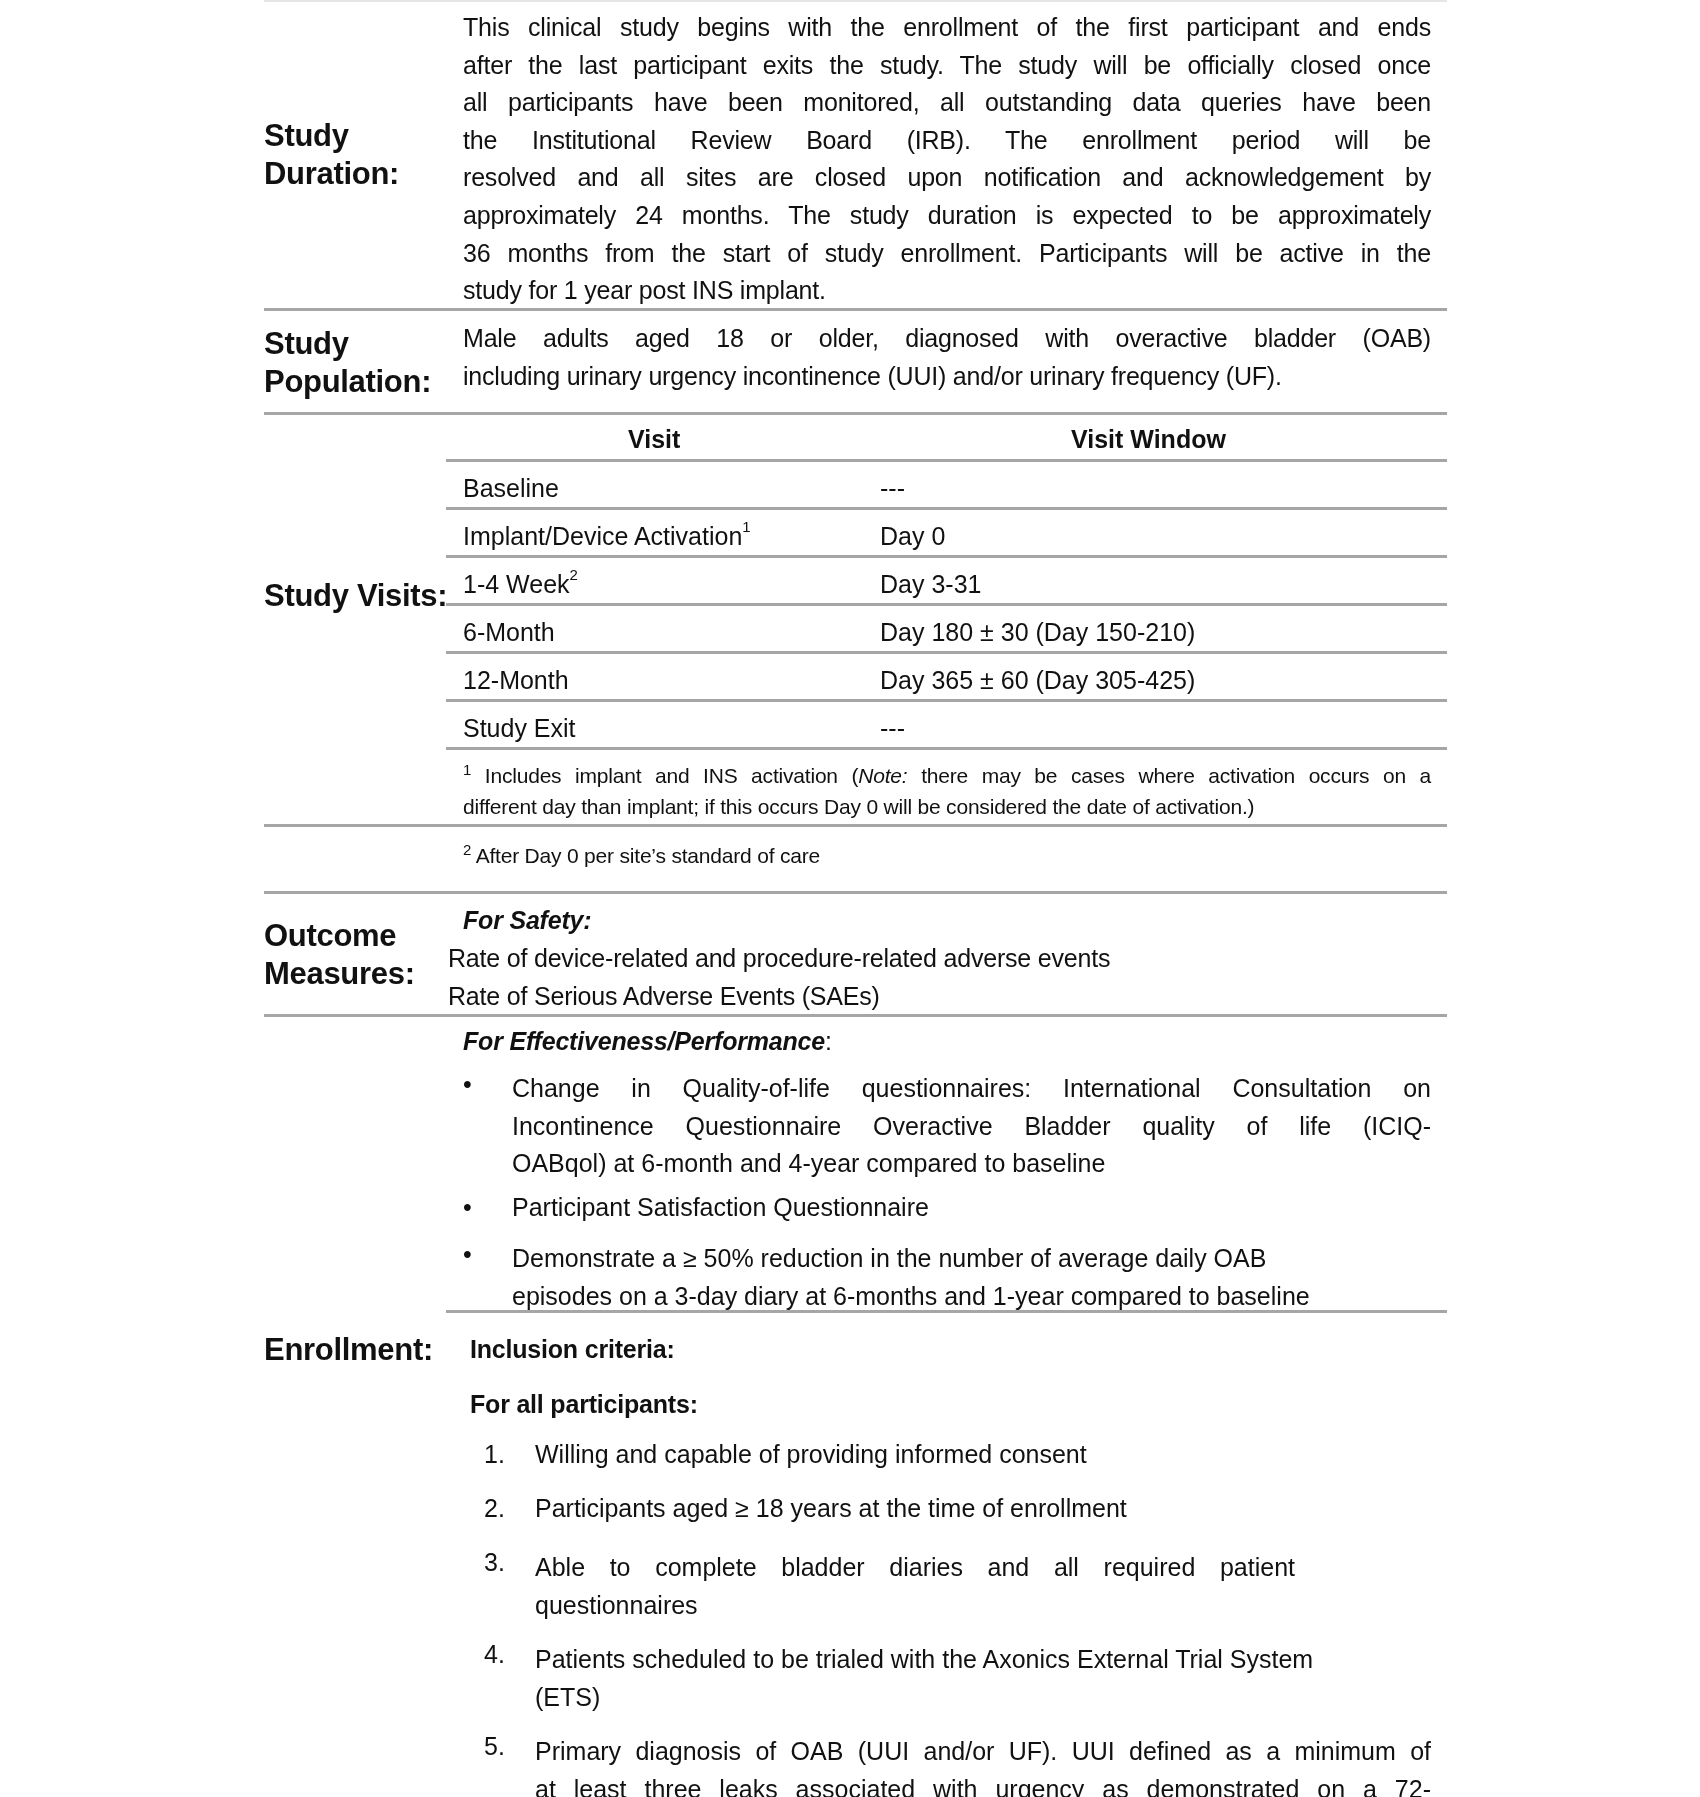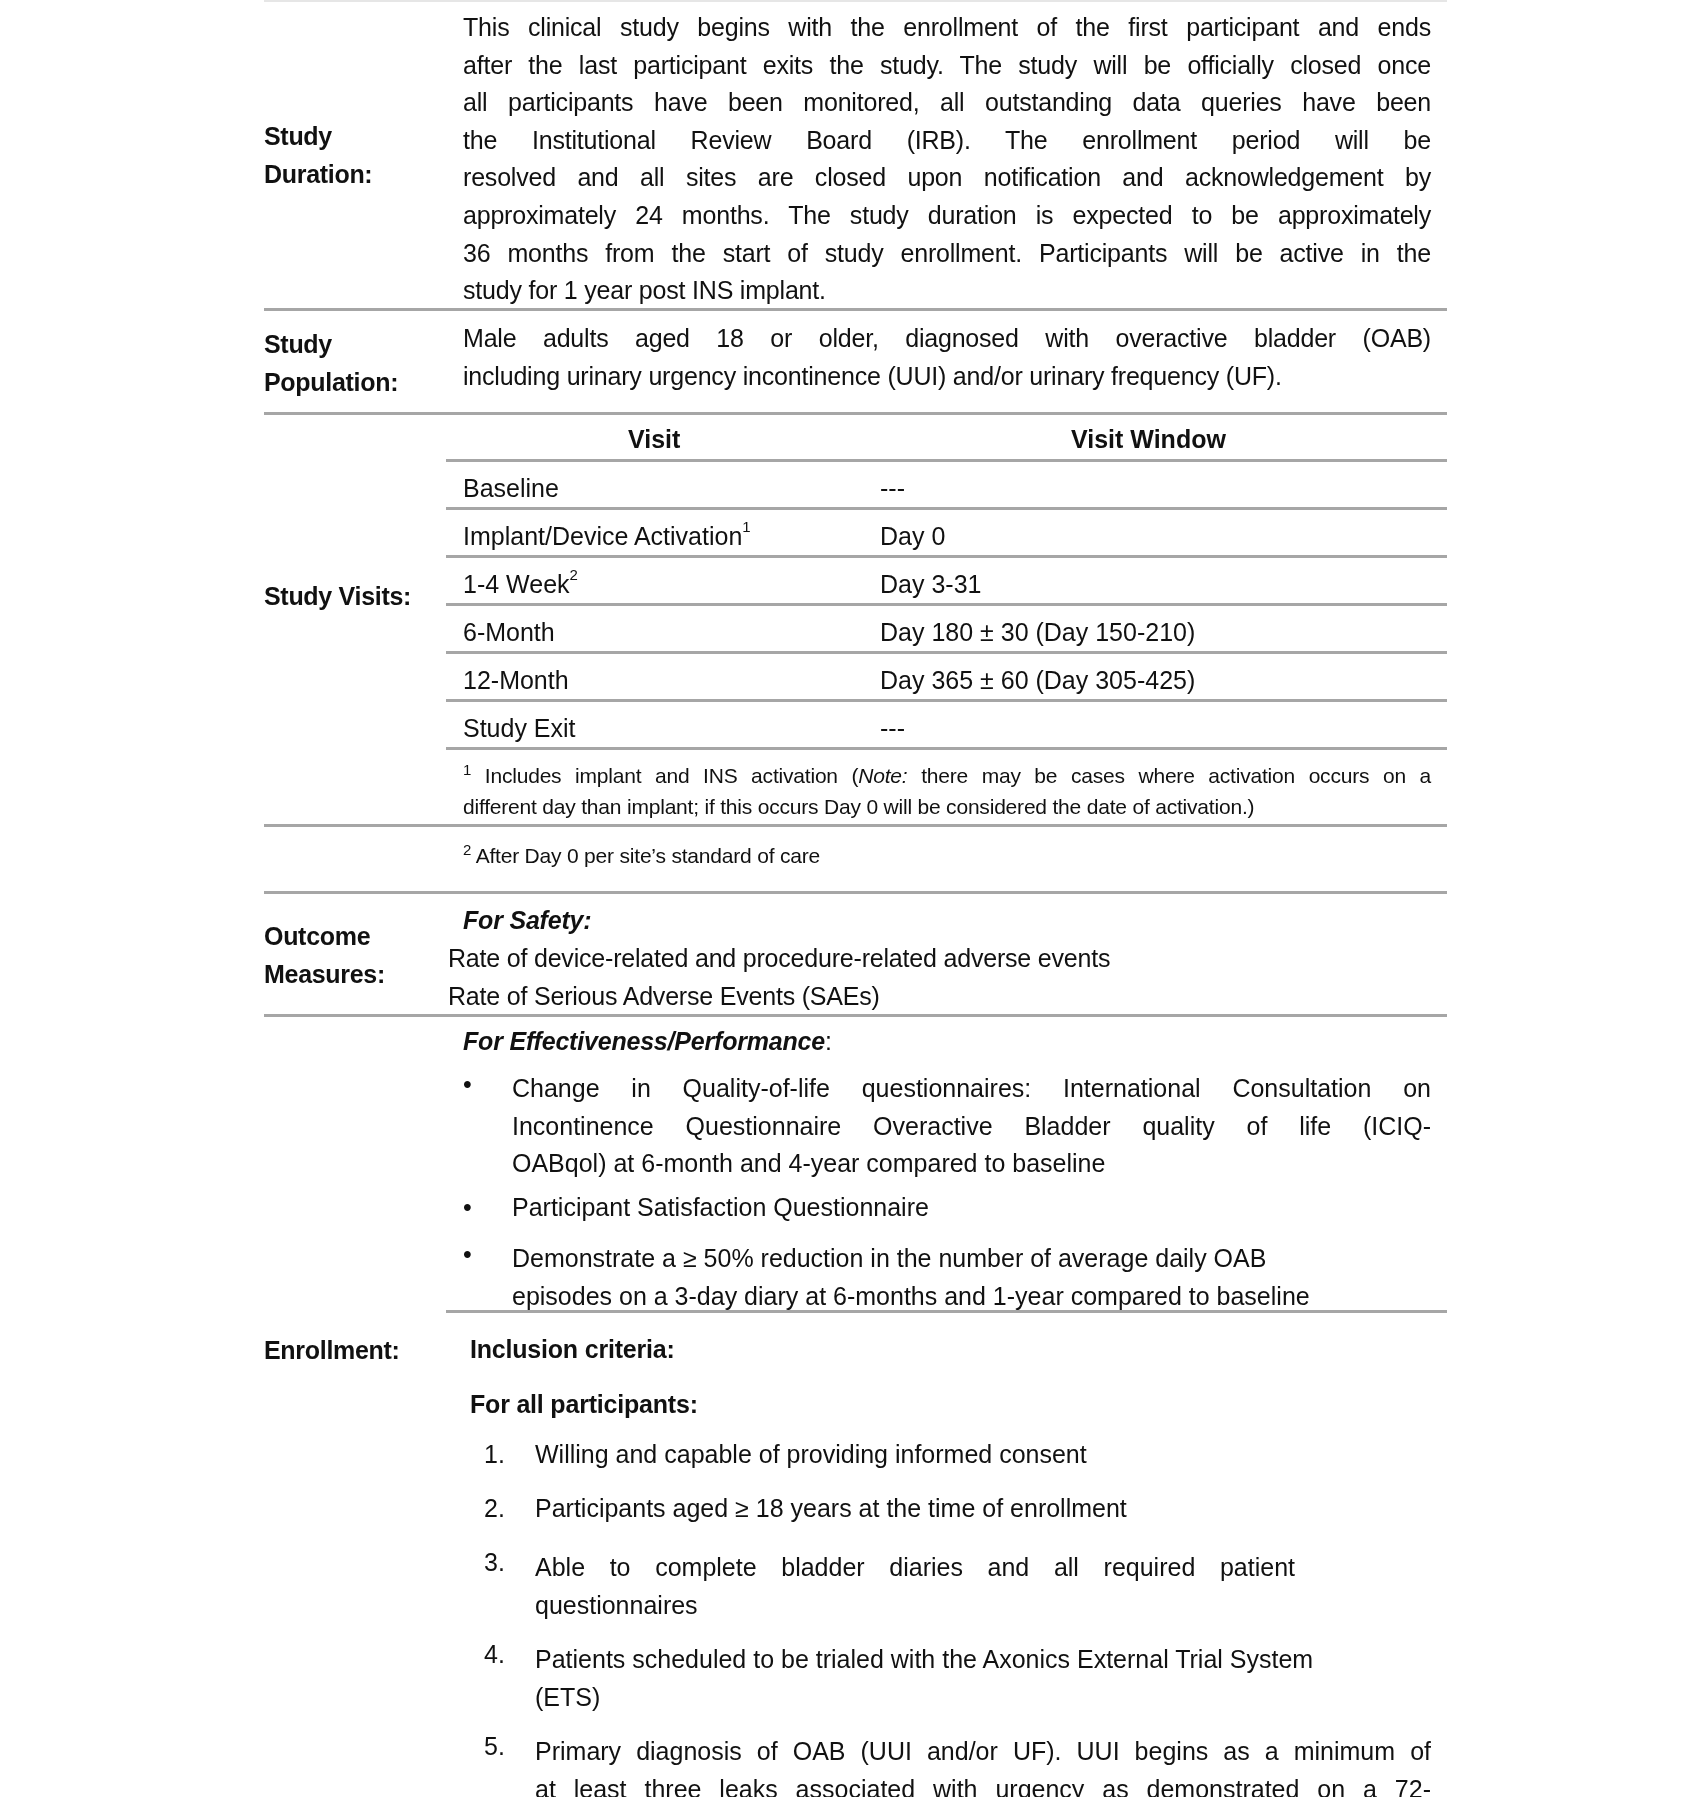--- a/index.html
+++ b/index.html
@@ -3,21 +3,21 @@
 <meta charset="utf-8">
 <style>
   html, body { margin: 0; padding: 0; background: #ffffff; }
   body {
     width: 1700px; height: 1797px; position: relative; overflow: hidden;
     font-family: "Liberation Sans", sans-serif; color: #111;
   }
   .page { position: absolute; left: 0; top: 0; width: 1700px; height: 1797px; }
   .rule { position: absolute; height: 3px; background: #a6a6a6; }
   .lbl {
-    position: absolute; left: 264px; font-weight: bold; font-size: 25px; line-height: 38px;
+    position: absolute; left: 264px; font-weight: bold; font-size: 31px; line-height: 38px;
     font-family: "Liberation Sans", sans-serif; letter-spacing: -0.3px;
   }
   .txt {
     position: absolute; font-size: 25px; line-height: 37.5px; letter-spacing: -0.2px;
   }
   .para { position: absolute; left: 463px; width: 968px; font-size: 25px; line-height: 37.6px; text-align: justify; letter-spacing: -0.2px; }
   .th { position: absolute; font-weight: bold; font-size: 25px; }
   .cell { position: absolute; font-size: 25px; }
   sup { font-size: 15px; vertical-align: top; position: relative; top: -4px; }
   .fn { position: absolute; font-size: 21px; line-height: 31px; letter-spacing: -0.2px; }
@@ -182,18 +182,18 @@
     <span class="num-idx">4.</span>
     <div class="num-text" style="line-height:38px; white-space:nowrap;">
       <div>Patients scheduled to be trialed with the Axonics External Trial System</div>
       <div>(ETS)</div>
     </div>
   </div>
 
   <div class="num" style="left:484px; top:1732px;">
     <span class="num-idx">5.</span>
     <div class="num-text" style="width:896px; line-height:38px;">
-      <div style="text-align:justify; text-align-last:justify;">Primary diagnosis of OAB (UUI and/or UF). UUI begins as a minimum of</div>
+      <div style="text-align:justify; text-align-last:justify;">Primary diagnosis of OAB (UUI and/or UF). UUI defined as a minimum of</div>
       <div style="text-align:justify; text-align-last:justify;">at least three leaks associated with urgency as demonstrated on a 72-</div>
     </div>
   </div>
 
 </div>
 
 </body></html>

